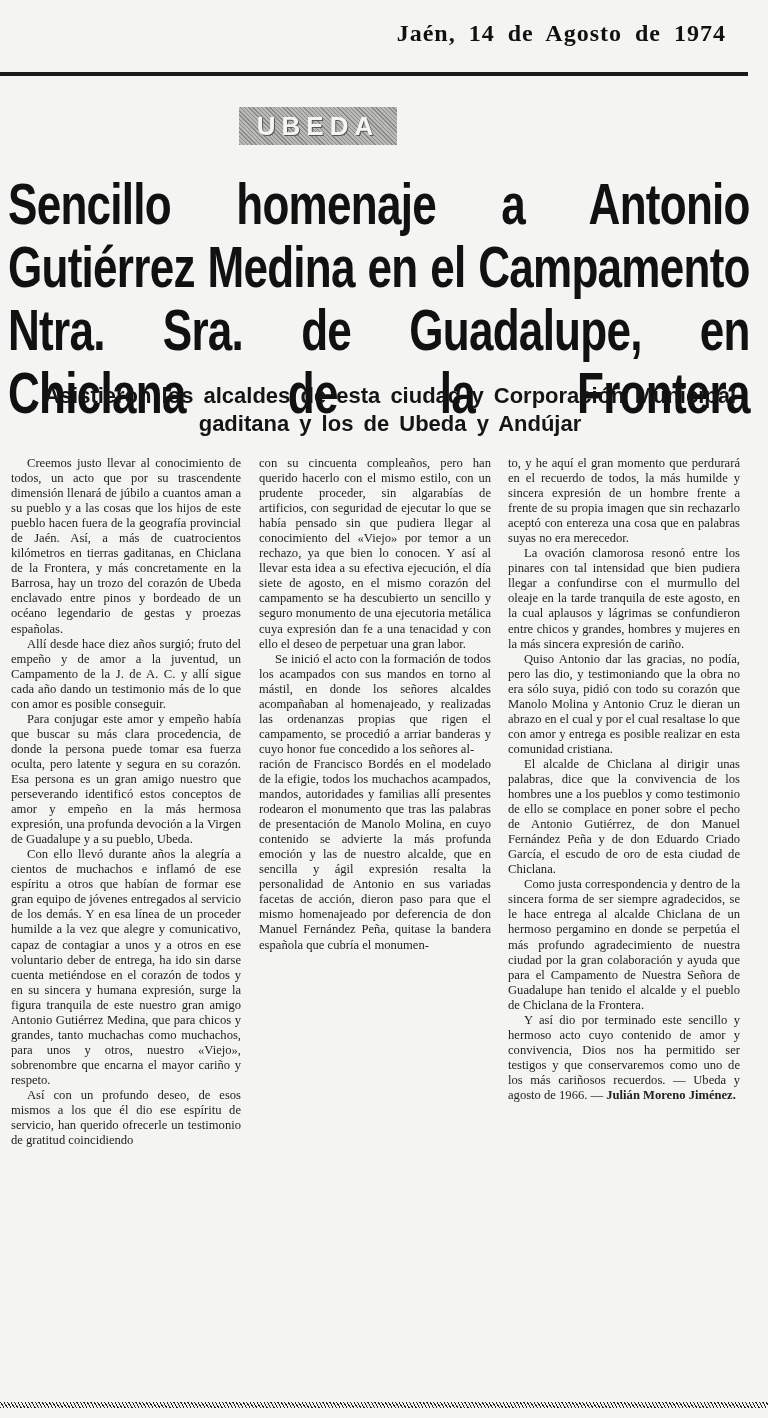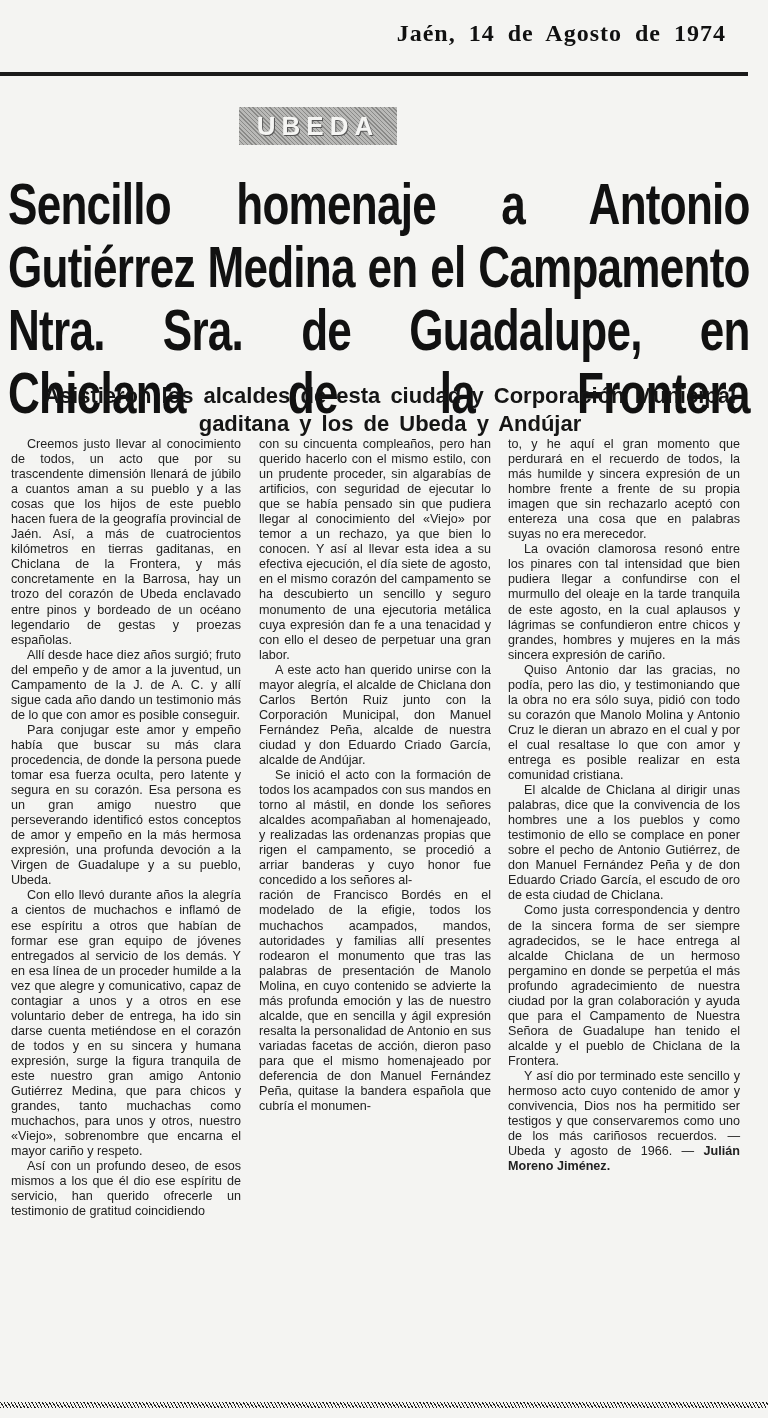--- a/index.html
+++ b/index.html
@@ -38,22 +38,22 @@
     width: 976px; text-align: justify; text-align-last: justify;
     margin: 0; color: #111;
   }
   .subhead {
     position: absolute; left: 8px; top: 370px; width: 740px;
     font-family: "Liberation Sans", sans-serif;
     font-size: 22px; line-height: 28px; text-align: center;
     margin: 12px; color: #151515; word-spacing: 4px;
   }
   .col {
-    position: absolute; top: 437px;
-    font-family: Liberation Sans, sans-serif;
+    position: absolute; top: 456px;
+    font-family: Liberation Serif, serif;
     font-size: 12.6px; line-height: 15.05px;
     text-align: justify; hyphens: manual; color: #222;
   }
   .col p { margin: 0; text-indent: 16px; }
   .col1 { left: 11px; width: 230px; }
   .col2 { left: 259px; width: 232px; }
   .col3 { left: 508px; width: 232px; }
   .boxed {
     border: 3px solid #9a9a98; border-top-width: 3px;
     margin: 0 -6px; padding: 0 5px;
@@ -80,21 +80,20 @@
 <div class="col col1">
   <p>Creemos justo llevar al conocimiento de todos, un acto que por su trascendente dimensión llenará de júbilo a cuantos aman a su pueblo y a las cosas que los hijos de este pueblo hacen fuera de la geografía provincial de Jaén. Así, a más de cuatrocientos kilómetros en tierras gaditanas, en Chiclana de la Frontera, y más concretamente en la Barrosa, hay un trozo del corazón de Ubeda enclavado entre pinos y bordeado de un océano legendario de gestas y proezas españolas.</p>
   <p>Allí desde hace diez años surgió; fruto del empeño y de amor a la juventud, un Campamento de la J. de A. C. y allí sigue cada año dando un testimonio más de lo que con amor es posible conseguir.</p>
   <p>Para conjugar este amor y empeño había que buscar su más clara procedencia, de donde la persona puede tomar esa fuerza oculta, pero latente y segura en su corazón. Esa persona es un gran amigo nuestro que perseverando identificó estos conceptos de amor y empeño en la más hermosa expresión, una profunda devoción a la Virgen de Guadalupe y a su pueblo, Ubeda.</p>
   <p>Con ello llevó durante años la alegría a cientos de muchachos e inflamó de ese espíritu a otros que habían de formar ese gran equipo de jóvenes entregados al servicio de los demás. Y en esa línea de un proceder humilde a la vez que alegre y comunicativo, capaz de contagiar a unos y a otros en ese voluntario deber de entrega, ha ido sin darse cuenta metiéndose en el corazón de todos y en su sincera y humana expresión, surge la figura tranquila de este nuestro gran amigo Antonio Gutiérrez Medina, que para chicos y grandes, tanto muchachas como muchachos, para unos y otros, nuestro «Viejo», sobrenombre que encarna el mayor cariño y respeto.</p>
   <p>Así con un profundo deseo, de esos mismos a los que él dio ese espíritu de servicio, han querido ofrecerle un testimonio de gratitud coincidiendo</p>
 </div>
 
 <div class="col col2">
   <p style="text-indent:0">con su cincuenta compleaños, pero han querido hacerlo con el mismo estilo, con un prudente proceder, sin algarabías de artificios, con seguridad de ejecutar lo que se había pensado sin que pudiera llegar al conocimiento del «Viejo» por temor a un rechazo, ya que bien lo conocen. Y así al llevar esta idea a su efectiva ejecución, el día siete de agosto, en el mismo corazón del campamento se ha descubierto un sencillo y seguro monumento de una ejecutoria metálica cuya expresión dan fe a una tenacidad y con ello el deseo de perpetuar una gran labor.</p>
-  <p>A este acto han querido unirse con la mayor alegría, el alcalde de Chiclana don Carlos Bertón Ruiz junto con la Corporación Municipal, don Manuel Fernández Peña, alcalde de nuestra ciudad y don Eduardo Criado García, alcalde de Andújar.</p>
   <p>Se inició el acto con la formación de todos los acampados con sus mandos en torno al mástil, en donde los señores alcaldes acompañaban al homenajeado, y realizadas las ordenanzas propias que rigen el campamento, se procedió a arriar banderas y cuyo honor fue concedido a los señores al-</p>
   <p style="text-indent:0">ración de Francisco Bordés en el modelado de la efigie, todos los muchachos acampados, mandos, autoridades y familias allí presentes rodearon el monumento que tras las palabras de presentación de Manolo Molina, en cuyo contenido se advierte la más profunda emoción y las de nuestro alcalde, que en sencilla y ágil expresión resalta la personalidad de Antonio en sus variadas facetas de acción, dieron paso para que el mismo homenajeado por deferencia de don Manuel Fernández Peña, quitase la bandera española que cubría el monumen-</p>
 </div>
 
 <div class="col col3">
   <p style="text-indent:0">to, y he aquí el gran momento que perdurará en el recuerdo de todos, la más humilde y sincera expresión de un hombre frente a frente de su propia imagen que sin rechazarlo aceptó con entereza una cosa que en palabras suyas no era merecedor.</p>
   <p>La ovación clamorosa resonó entre los pinares con tal intensidad que bien pudiera llegar a confundirse con el murmullo del oleaje en la tarde tranquila de este agosto, en la cual aplausos y lágrimas se confundieron entre chicos y grandes, hombres y mujeres en la más sincera expresión de cariño.</p>
   <p>Quiso Antonio dar las gracias, no podía, pero las dio, y testimoniando que la obra no era sólo suya, pidió con todo su corazón que Manolo Molina y Antonio Cruz le dieran un abrazo en el cual y por el cual resaltase lo que con amor y entrega es posible realizar en esta comunidad cristiana.</p>
   <p>El alcalde de Chiclana al dirigir unas palabras, dice que la convivencia de los hombres une a los pueblos y como testimonio de ello se complace en poner sobre el pecho de Antonio Gutiérrez, de don Manuel Fernández Peña y de don Eduardo Criado García, el escudo de oro de esta ciudad de Chiclana.</p>
   <p>Como justa correspondencia y dentro de la sincera forma de ser siempre agradecidos, se le hace entrega al alcalde Chiclana de un hermoso pergamino en donde se perpetúa el más profundo agradecimiento de nuestra ciudad por la gran colaboración y ayuda que para el Campamento de Nuestra Señora de Guadalupe han tenido el alcalde y el pueblo de Chiclana de la Frontera.</p>

